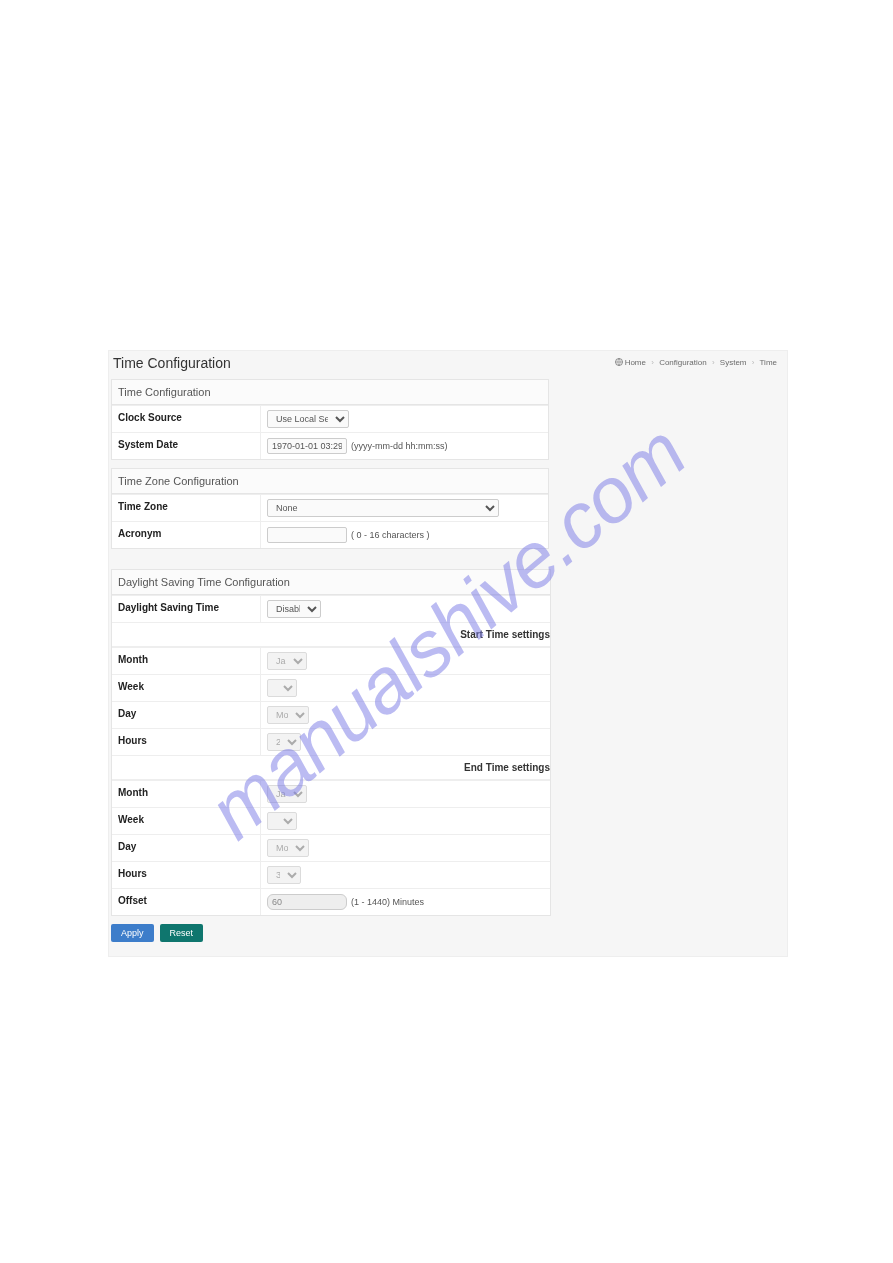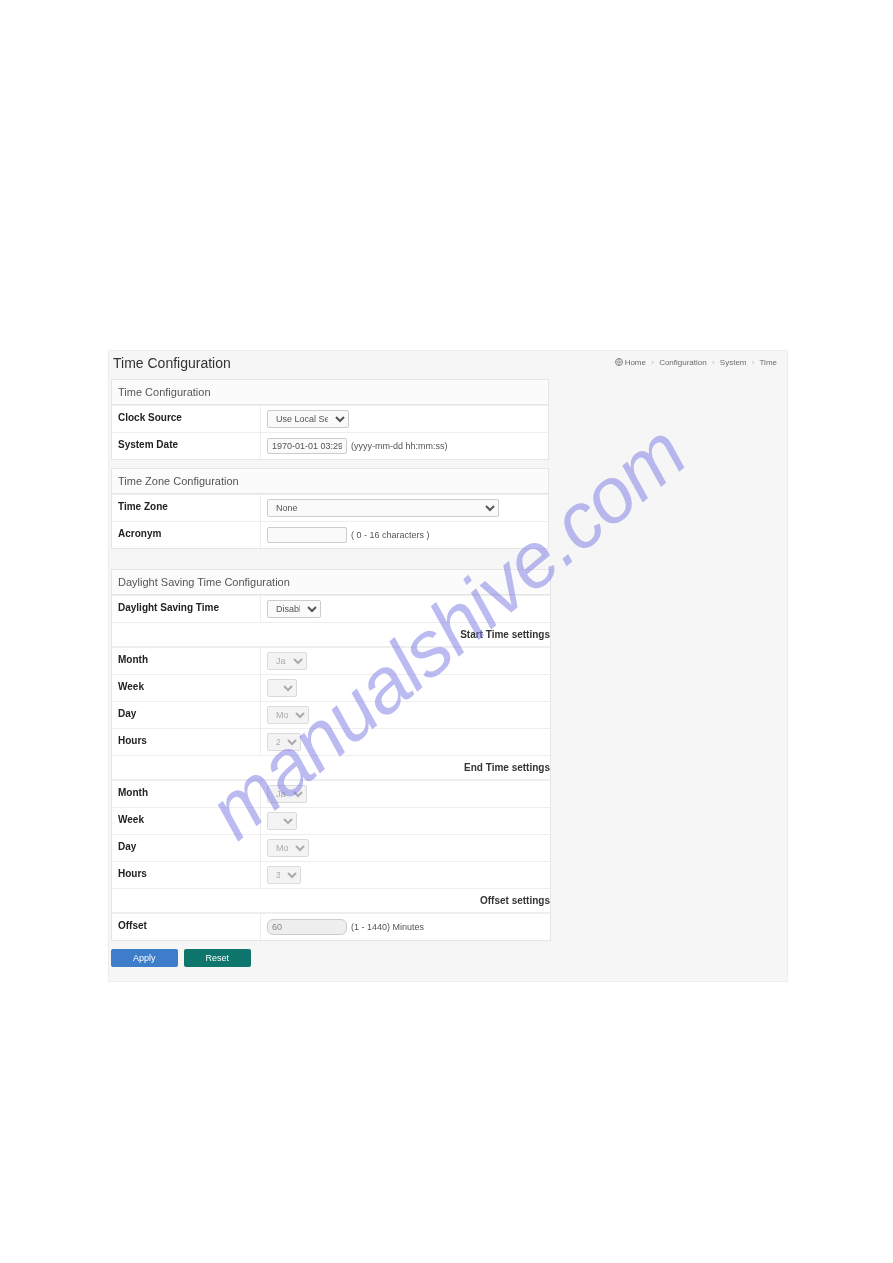--- a/index.html
+++ b/index.html
@@ -120,21 +120,21 @@
   }
   .buttons {
     margin: 8px 0 0 2px;
     display: flex;
     gap: 6px;
   }
   .btn {
     font-size: 9px;
     color: #fff;
     border: none;
-    padding: 4px 22px;
+    padding: 4px 10px;
     border-radius: 2px;
     cursor: pointer;
   }
   .btn-apply { background: #3d7dca; }
   .btn-reset { background: #0f766e; }
 
   
   .watermark {
     position: absolute;
     left: 50%;
@@ -290,21 +290,20 @@
       </div>
       <div class="row">
         <div class="label-cell">Hours</div>
         <div class="value-cell">
           <select class="disabled" disabled="" style="width:34px;">
             <option>3</option>
           </select>
         </div>
       </div>
 
-      <div class="subheading">Offset settings</div>
 
       <div class="row">
         <div class="label-cell">Offset</div>
         <div class="value-cell">
           <input type="text" class="disabled" disabled="" style="width: 80px; border-radius: 6px;" value="60">
           <span class="help">(1 - 1440) Minutes</span>
         </div>
       </div>
     </div>
 

